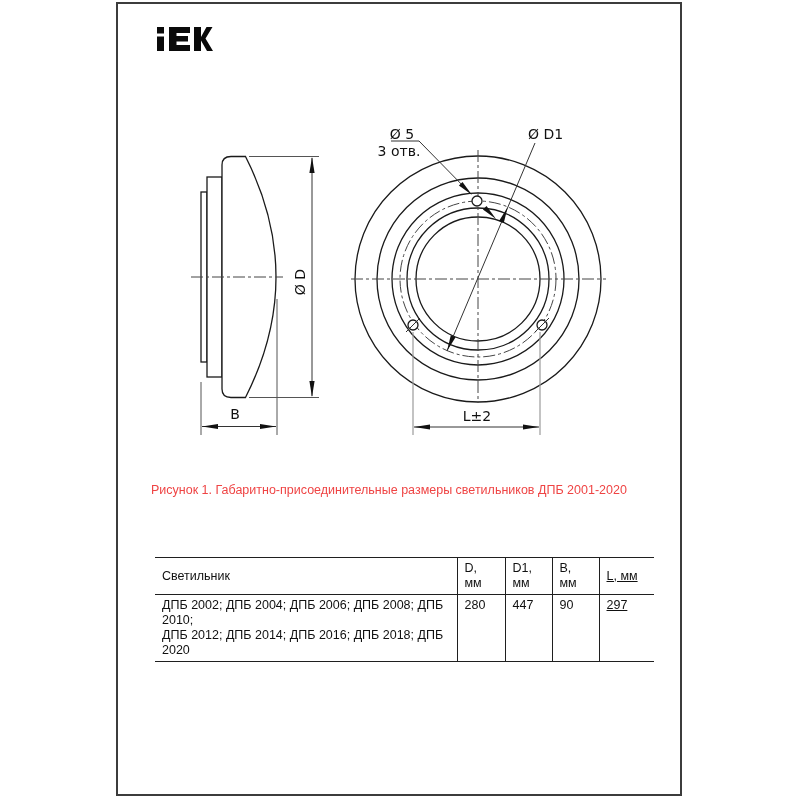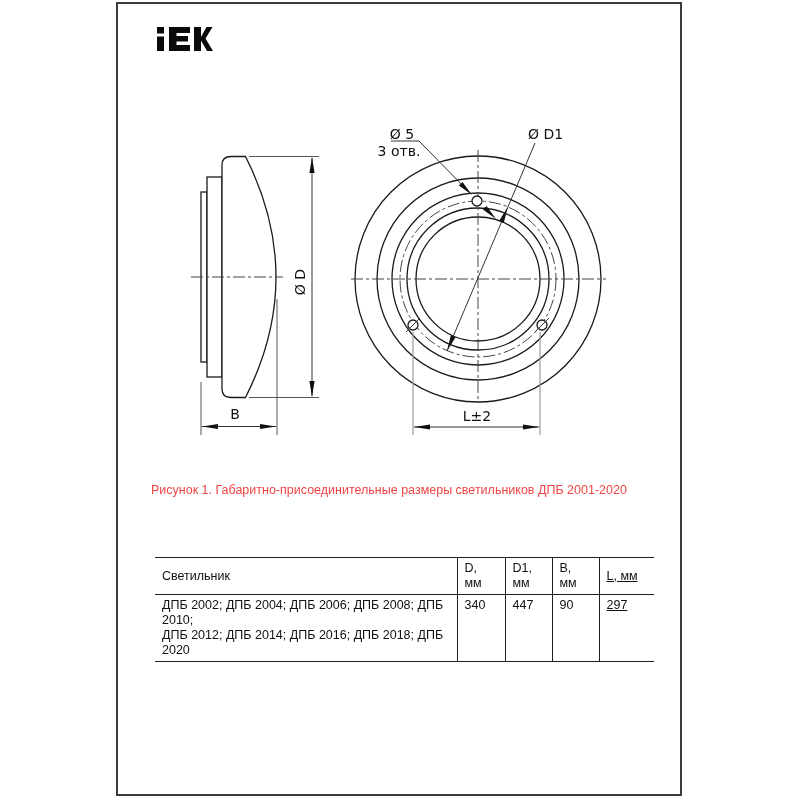--- a/index.html
+++ b/index.html
@@ -138,21 +138,21 @@
           <th>B, мм</th>
           <th>L, мм</th>
         </tr>
       </thead>
       <tbody>
         <tr>
           <td>
             <div>ДПБ 2002; ДПБ 2004; ДПБ 2006; ДПБ 2008; ДПБ 2010;</div>
             <div>ДПБ 2012; ДПБ 2014; ДПБ 2016; ДПБ 2018; ДПБ 2020</div>
           </td>
-          <td>340</td>
+          <td>280</td>
           <td>447</td>
           <td>90</td>
           <td>297</td>
         </tr>
       </tbody>
     </table>
 
   </div>
 </div>
 

